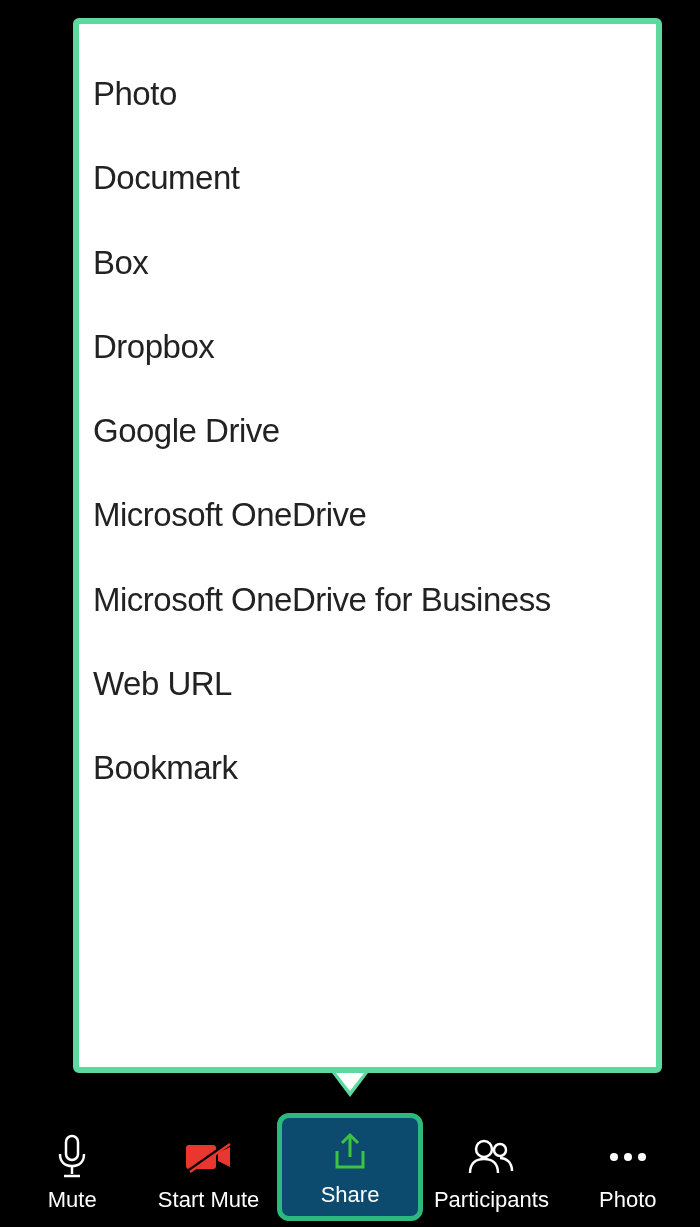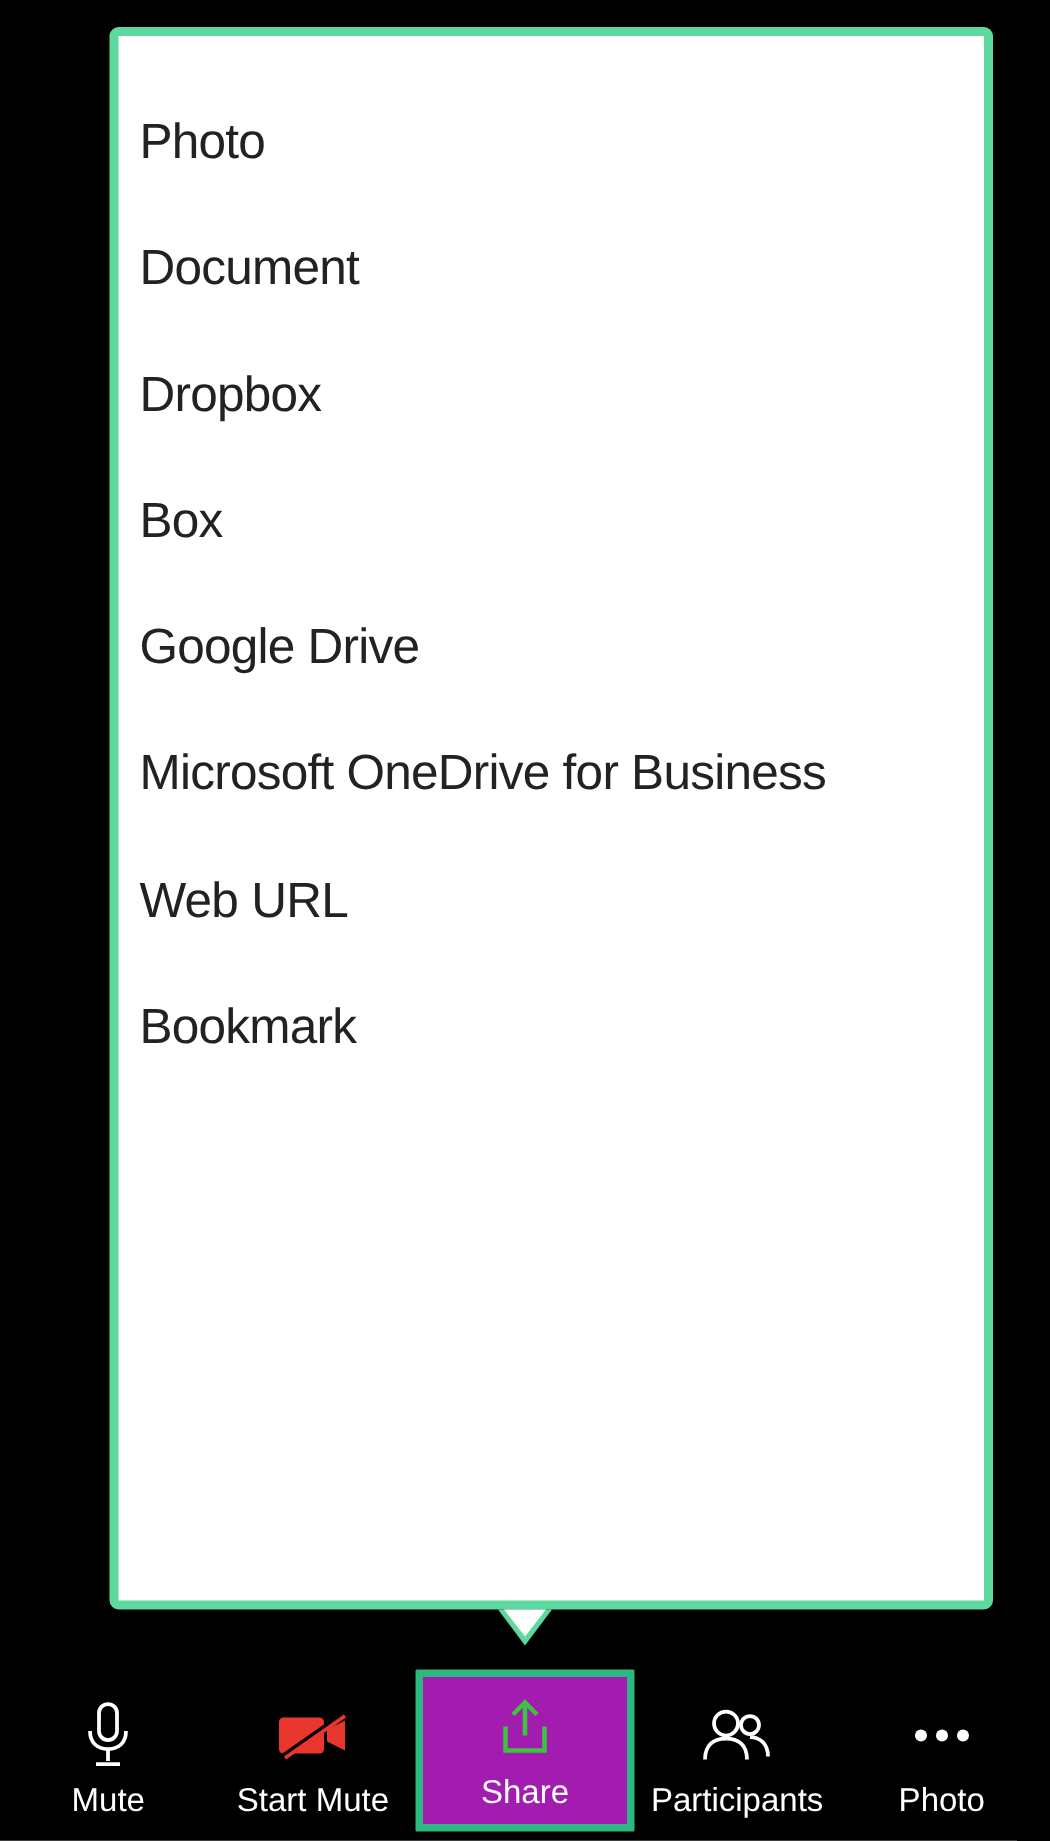--- a/index.html
+++ b/index.html
@@ -84,22 +84,22 @@
       align-items: center;
       justify-content: flex-end;
       cursor: pointer;
       color: #fff;
       height: 100%;
       padding-bottom: 8px;
       flex: 1;
     }
     .toolbar-item.active {
       border: 5px solid #2cb87f;
-      border-radius: 1px;
-      background: #a21caf;
+      border-radius: 12px;
+      background: #0c4a6e;
     }
     .toolbar-label {
       font-size: 22px;
       margin-top: 6px;
       color: #fff;
       font-weight: 400;
       text-align: right;
     }
     .icon-container {
       height: 48px;
@@ -111,23 +111,24 @@
       display: block;
     }
   </style>
 </head>
 <body>
 
 <div class="popup-container">
   <div class="popup-inner">
     <div class="menu-item">Photo</div>
     <div class="menu-item">Document</div>
+    <div class="menu-item">Box</div>
     <div class="menu-item">Dropbox</div>
-    <div class="menu-item">Box</div>
     <div class="menu-item">Google Drive</div>
+    <div class="menu-item">Microsoft OneDrive</div>
     <div class="menu-item">Microsoft OneDrive for Business</div>
     <div class="menu-item">Web URL</div>
     <div class="menu-item">Bookmark</div>
   </div>
 </div>
 
 <div class="popup-arrow-border"></div>
 <div class="popup-arrow"></div>
 
 <div class="toolbar">

